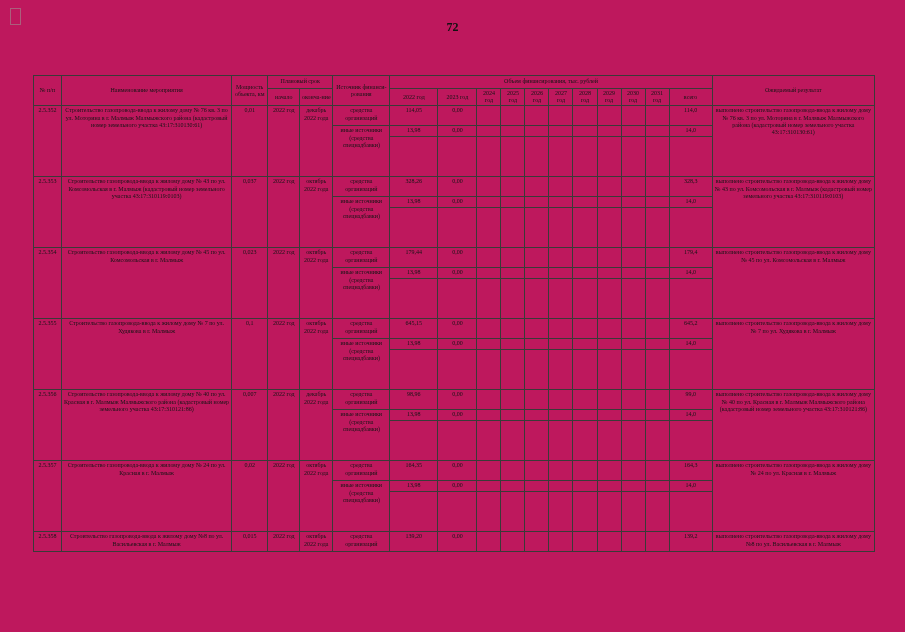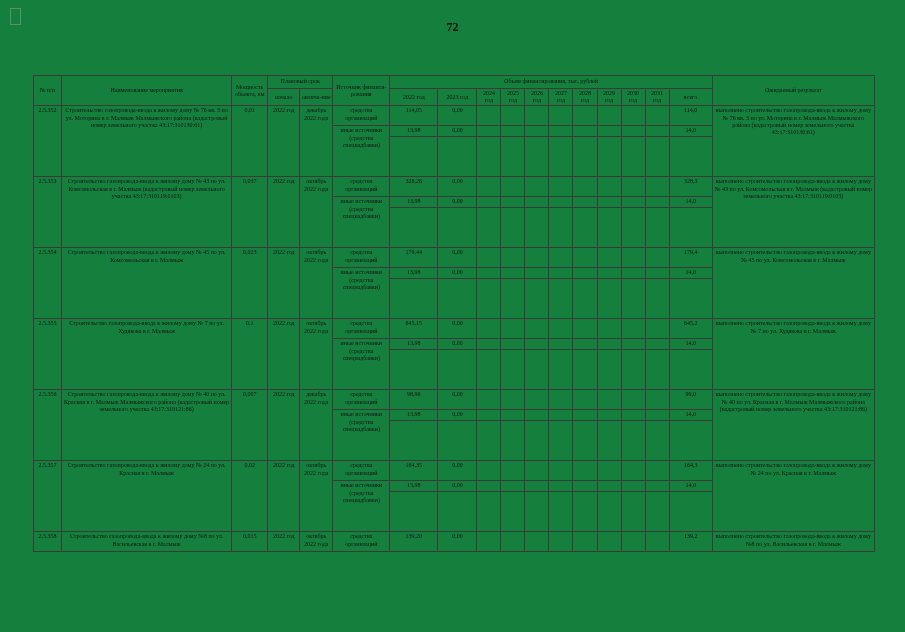--- a/index.html
+++ b/index.html
@@ -4,21 +4,21 @@
 <style>
   * { box-sizing: border-box; }
   html,body { margin:0; padding:0; }
   body {
     font-family: "Liberation Serif", "DejaVu Serif", serif;
     background:#d8d8d8;
   }
   .page {
     position:relative;
     width:905px; height:632px;
-    background:#15803d;
+    background:#be185d;
     overflow:hidden;
     color:#111;
   }
   .artifact {
     position:absolute; left:10px; top:8px; width:11px; height:17px;
     border:1px solid #9a9a96; opacity:.55;
   }
   .page-number {
     position:absolute; top:20px; left:0; right:0;
     text-align:center; font-size:12px; font-weight:bold;

